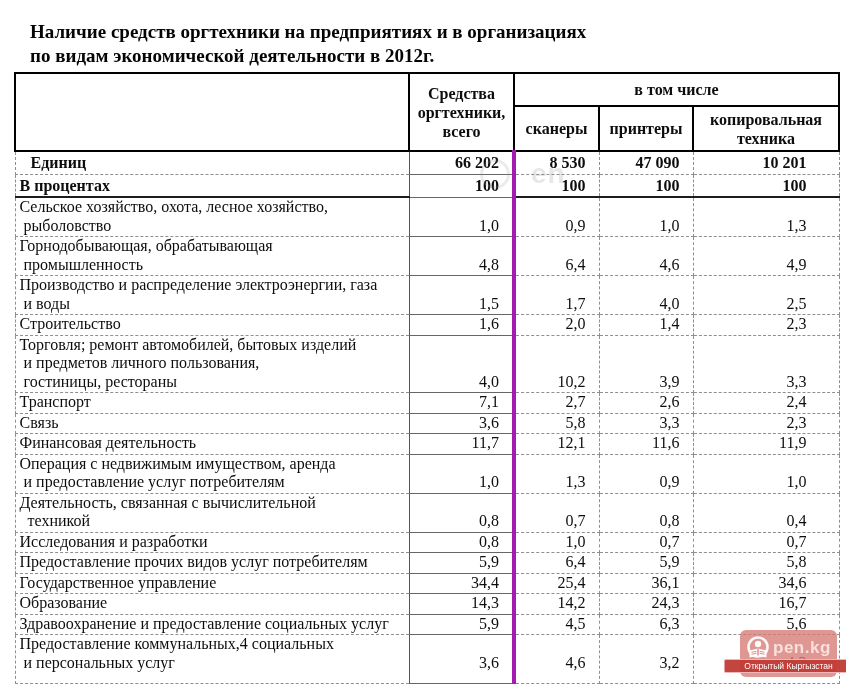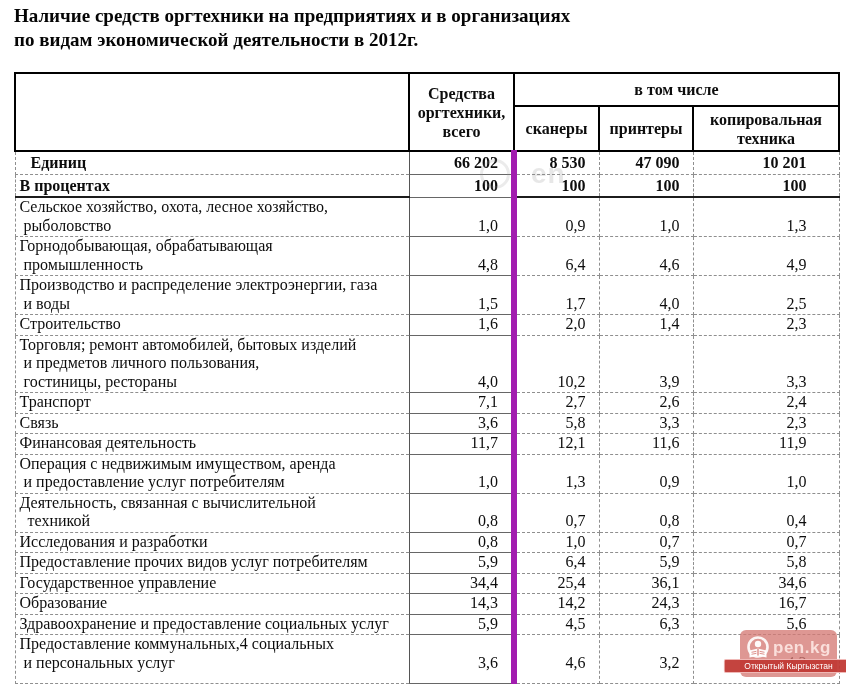--- a/index.html
+++ b/index.html
@@ -1,21 +1,21 @@
 <!DOCTYPE html>
 <html><head>
 <meta charset="utf-8">
 <style>
   html,body { margin:0; padding:0; }
   body {
     width:846px; height:686px; background:#ffffff; position:relative;
     font-family:"Liberation Serif", serif; color:#0d0d0d; overflow:hidden;
   }
   .title {
-    position:absolute; left:14px; top:4px; margin:0;
+    position:absolute; left:14px; top:4px; margin:16px;
     font-size:19px; font-weight:bold; line-height:24px; color:#050505;
   }
   table.tbl {
     position:absolute; left:14px; top:72px; width:824px;
     border-collapse:collapse; table-layout:fixed; font-size:16px;
   }
   .tbl th {
     border:2px solid #000; font-weight:bold; text-align:center;
     vertical-align:middle; padding:2px 3px; line-height:19px; font-size:16px;
   }
@@ -23,21 +23,21 @@
   .tbl tr.subhead th { height:39px; border-top:1.5px solid #000; }
   .tbl td {
     border:1px dashed #8f8f8f; vertical-align:bottom;
     line-height:18.5px; padding:0 0 1px 0;
   }
   .tbl td.lbl { text-align:left; padding-left:4px; padding-right:2px; white-space:pre-wrap; }
   .tbl td.lbl.indent { padding-left:15px; }
   .tbl td.num { text-align:right; padding-right:13px; }
   .tbl td.num.lastcol { padding-right:32px; }
   .tbl td.num.vsego {
-    border-left:1px solid #555; border-right:6px solid #a21caf; border-bottom:1px solid #666;
+    border-left:1px solid #555; border-right:4px solid #a21caf; border-bottom:1px solid #666;
   }
   .tbl tr.bold td { font-weight:bold; padding-top:2px; }
   .tbl tr.divider td { border-bottom:2px solid #1c1c1c;margin-top:26px; }
   .tbl tr.last td { padding-bottom:11px; }
 
   
   .wm-faint {
     position:absolute; left:480px; top:158px; display:flex; align-items:center;
     opacity:0.20; pointer-events:none;
   }

